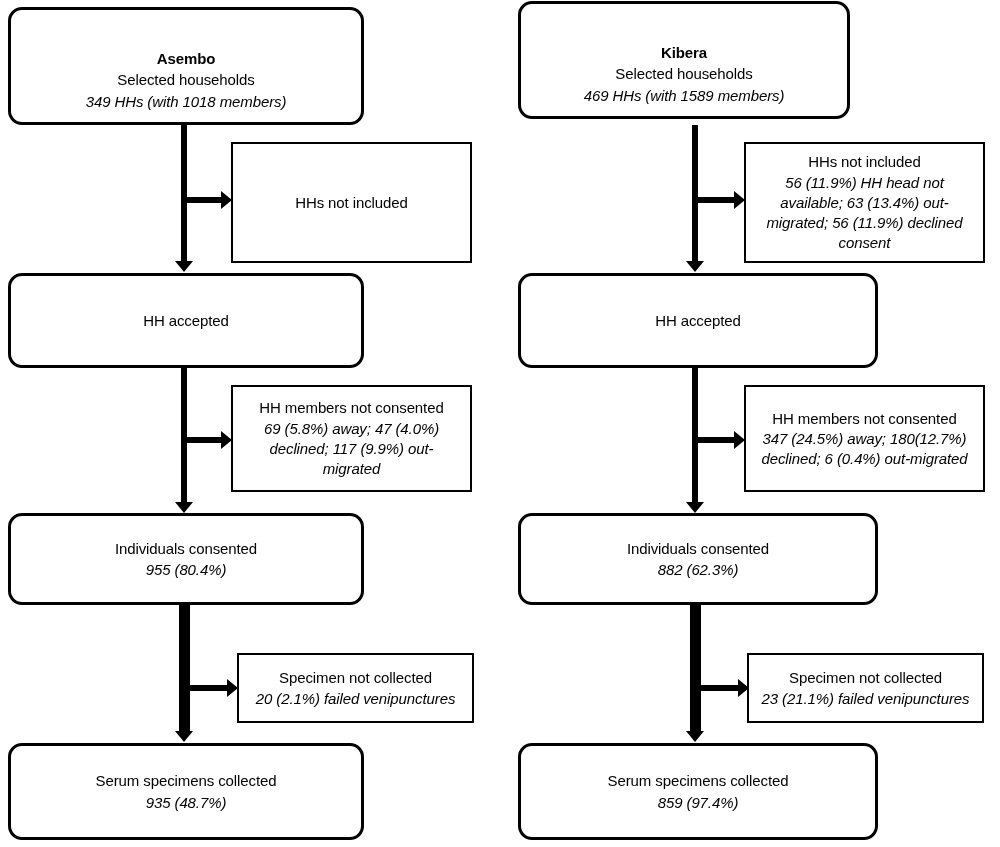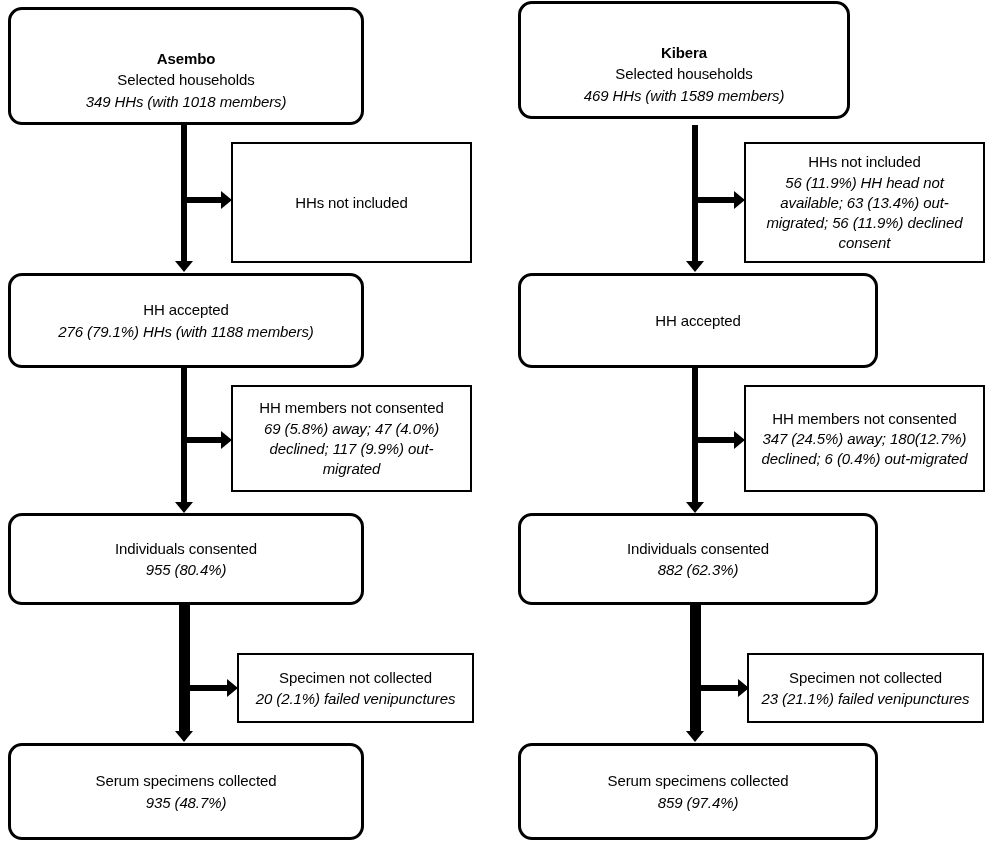--- a/index.html
+++ b/index.html
@@ -99,21 +99,20 @@
 
   <div class="hstem" style="left:184px; top:197px; width:40px; height:6px;"></div>
   <div class="harrow" style="left:221px; top:191px;"></div>
 
   <div class="box side" style="left:231px; top:142px; width:241px; height:121px;">
     <div class="line">HHs not included</div>
   </div>
 
   <div class="box" style="left:8px; top:273px; width:356px; height:95px;">
     <div class="line">HH accepted</div>
-    <div class="line ital">276 (79.1%) HHs (with 1188 members)</div>
   </div>
 
   <div class="vstem" style="left:181px; top:368px; width:6px; height:136px;"></div>
   <div class="varrow" style="left:175px; top:502px;"></div>
 
   <div class="hstem" style="left:184px; top:437px; width:40px; height:6px;"></div>
   <div class="harrow" style="left:221px; top:431px;"></div>
 
   <div class="box side" style="left:231px; top:385px; width:241px; height:107px;">
     <div class="line">HH members not consented</div>

